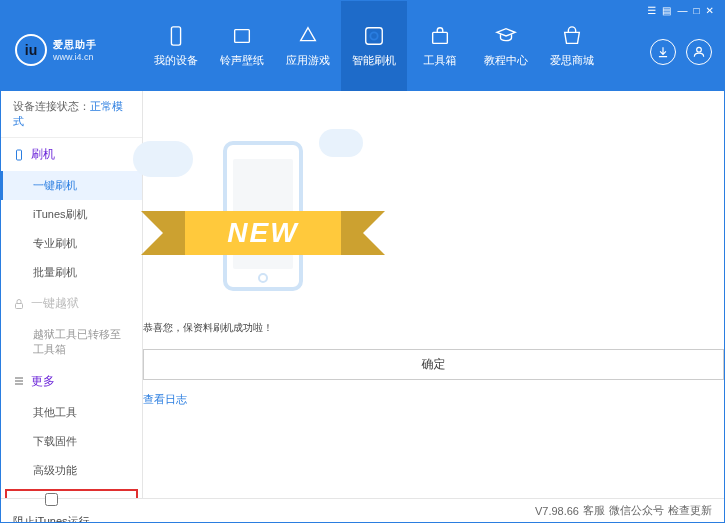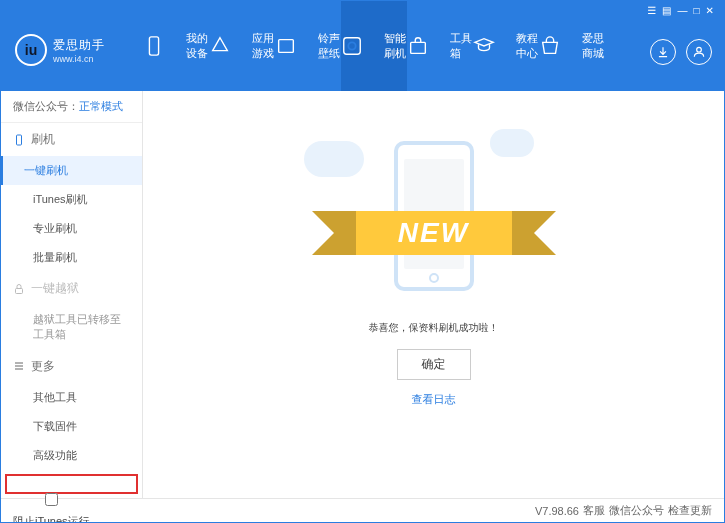--- a/index.html
+++ b/index.html
@@ -3,51 +3,51 @@
 <meta charset="utf-8">
 <style>
 * { margin: 0; padding: 0; box-sizing: border-box; }
 body { font-family: "Microsoft YaHei", sans-serif; font-size: 12px; background: #fff; width: 725px; height: 523px; overflow: hidden; border: 1px solid #2a7de0; position: relative; }
 
 
 .header { background: #2a7de0; height: 90px; color: #fff; display: flex; }
 .logo-area { width: 142px; display: flex; align-items: center; padding: 8px 0 0 14px; }
 .logo-circle { width: 32px; height: 32px; border: 2px solid #fff; border-radius: 50%; display: flex; align-items: center; justify-content: center; font-weight: bold; font-size: 14px; color: #0f172a; }
 .logo-text { margin-left: 6px; }
-.logo-title { font-size: 12px; font-weight: normal; letter-spacing: 1px; }
+.logo-title { font-size: 10px; font-weight: bold; letter-spacing: 1px; }
 .logo-sub { font-size: 9px; opacity: .85; }
 
 .nav { display: flex; flex: 1; }
-.nav-item { width: 66px; display: flex; flex-direction: row; align-items: center; justify-content: center; gap: 21px; font-size: 11px; cursor: pointer; }
+.nav-item { width: 66px; display: flex; flex-direction: column; align-items: center; justify-content: center; gap: 6px; font-size: 11px; cursor: pointer; }
 .nav-item.active { background: #1e6bc9; }
 .nav-icon { width: 22px; height: 22px; display: flex; align-items: center; justify-content: center; }
 .nav-icon svg { width: 22px; height: 22px; fill: none; stroke: #fff; stroke-width: 1.5; }
 
 .header-right { position: absolute; right: 10px; top: 4px; display: flex; gap: 6px; color: #fff; font-size: 10px; align-items: center; }
 .header-circles { position: absolute; right: 12px; top: 38px; display: flex; gap: 10px; }
 .circle-btn { width: 26px; height: 26px; border: 1.5px solid #fff; border-radius: 50%; display: flex; align-items: center; justify-content: center; cursor: pointer; }
 
 
 .body { display: flex; height: 407px; }
 .sidebar { width: 142px; border-right: 1px solid #e5e5e5; overflow: hidden; display: flex; flex-direction: column; }
 .status-row { padding: 8px 12px; font-size: 11px; color: #666; border-bottom: 1px solid #eee; }
 .status-val { color: #2a7de0; }
-.side-section { padding: 8px 12px; display: flex; align-items: center; gap: 6px; color: #737373; font-size: 12px; cursor: pointer; }
+.side-section { padding: 8px 12px; display: flex; align-items: center; gap: 6px; color: #6d28d9; font-size: 12px; cursor: pointer; }
 .side-section.locked { color: #bbb; }
 .side-sub { padding: 7px 12px 7px 32px; font-size: 11px; color: #555; cursor: pointer; }
-.side-sub.active { background: #eaf3ff; color: #2a7de0; border-left: 2px solid #2a7de0; padding-left: 21px; }
+.side-sub.active { background: #eaf3ff; color: #2a7de0; border-left: 2px solid #2a7de0; padding-left: 30px; }
 .side-sub.note { color: #999; line-height: 1.4; }
 
 .sidebar-bottom { margin-top: auto; }
 .checkbox-row { display: flex; gap: 12px; padding: 8px 10px; border: 2px solid #e03030; margin: 4px; }
 .chk { display: flex; align-items: center; gap: 8px; font-size: 11px; color: #444; cursor: pointer; flex-direction: column; }
 .chk input { accent-color: #2a7de0; }
 
 
-.main { flex: 1; display: flex; flex-direction: column; align-items: center; padding-top: 30px; position: relative; }
+.main { flex: 1; display: flex; flex-direction: column; padding-top: 30px; position: relative; }
 .illus { width: 240px; height: 180px; position: relative; }
 .cloud { position: absolute; background: #e8f2fc; border-radius: 50%; }
 .c1 { width: 60px; height: 36px; top: 20px; left: -10px; border-radius: 30px; }
 .c2 { width: 44px; height: 28px; top: 8px; right: 20px; border-radius: 22px; }
 .phone { position: absolute; left: 80px; top: 20px; width: 80px; height: 150px; background: #fff; border: 4px solid #cfe3f7; border-radius: 10px; }
 .phone-screen { position: absolute; inset: 14px 6px 18px; background: #f5f7f9; border-radius: 2px; }
 .phone-btn { position: absolute; bottom: 4px; left: 50%; transform: translateX(-50%); width: 10px; height: 10px; border: 2px solid #cfe3f7; border-radius: 50%; }
 .ribbon { position: absolute; top: 90px; left: 20px; width: 200px; height: 44px; background: #ffc93c; display: flex; align-items: center; justify-content: center; font-size: 28px; font-weight: 900; color: #fff; font-style: italic; letter-spacing: 2px; }
 .ribbon:before, .ribbon:after { content: ""; position: absolute; top: 0; border: 22px solid #ffc93c; }
 .ribbon:before { left: -22px; border-left-color: transparent; filter: brightness(.8); }
@@ -79,32 +79,32 @@
         <span class="nav-icon">
           <svg viewBox="0 0 24 24">
             <rect x="7" y="2" width="10" height="20" rx="2"></rect>
           </svg>
         </span>
         <span>我的设备</span>
       </div>
     <div class="nav-item">
         <span class="nav-icon">
           <svg viewBox="0 0 24 24">
+            <rect x="4" y="5" width="16" height="14" rx="1"></rect>
+          </svg>
+        </span>
+        <span>铃声壁纸</span>
+      </div>
+    <div class="nav-item">
+        <span class="nav-icon">
+          <svg viewBox="0 0 24 24">
             <path d="M12 3l8 14H4z"></path>
           </svg>
         </span>
         <span>应用游戏</span>
-      </div>
-    <div class="nav-item">
-        <span class="nav-icon">
-          <svg viewBox="0 0 24 24">
-            <rect x="4" y="5" width="16" height="14" rx="1"></rect>
-          </svg>
-        </span>
-        <span>铃声壁纸</span>
       </div>
     <div class="nav-item active">
         <span class="nav-icon">
           <svg viewBox="0 0 24 24" fill="#fff" stroke="none">
             <rect x="3" y="3" width="18" height="18" rx="3"></rect>
             <path d="M8 12a4 4 0 018 0M16 12a4 4 0 01-8 0" stroke="#2a7de0" stroke-width="2" fill="none"></path>
           </svg>
         </span>
         <span>智能刷机</span>
       </div>
@@ -154,21 +154,21 @@
           <circle cx="12" cy="8" r="4"></circle>
           <path d="M4 20c0-4 4-6 8-6s8 2 8 6"></path>
         </svg>
       </div>
   </div>
 </div>
 
 <div class="body">
   <div class="sidebar">
     <div class="status-row">
-      <span>微信公众号：</span><span class="status-val">正常模式</span>
+      <span>设备连接状态：</span><span class="status-val">正常模式</span>
     </div>
 
     <div class="side-section">
       <svg width="12" height="12" viewBox="0 0 24 24" fill="none" stroke="#2a7de0" stroke-width="2">
           <rect x="7" y="2" width="10" height="20" rx="2"></rect>
         </svg>
       <span>刷机</span>
     </div>
     <div class="side-sub active">一键刷机</div>
     <div class="side-sub">iTunes刷机</div>

